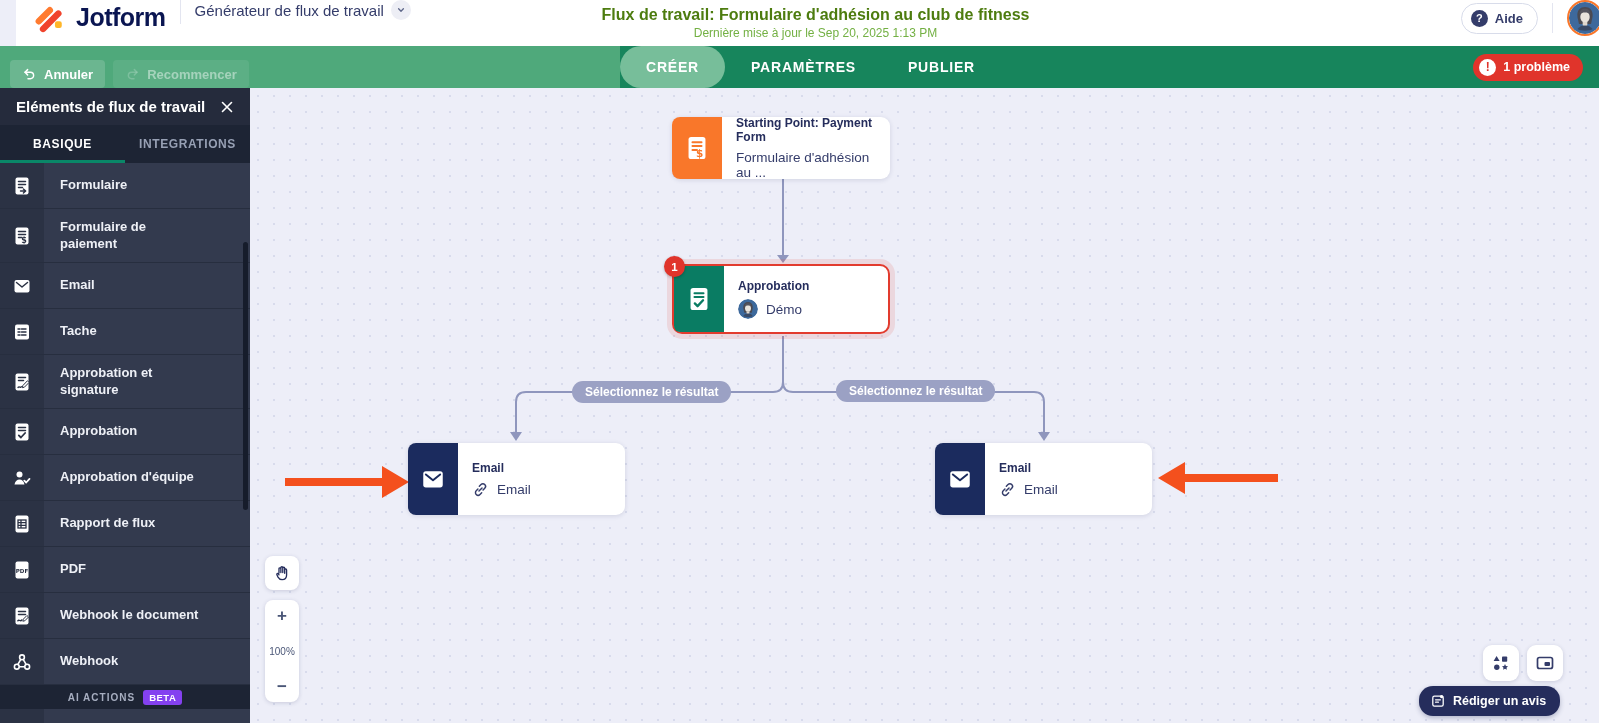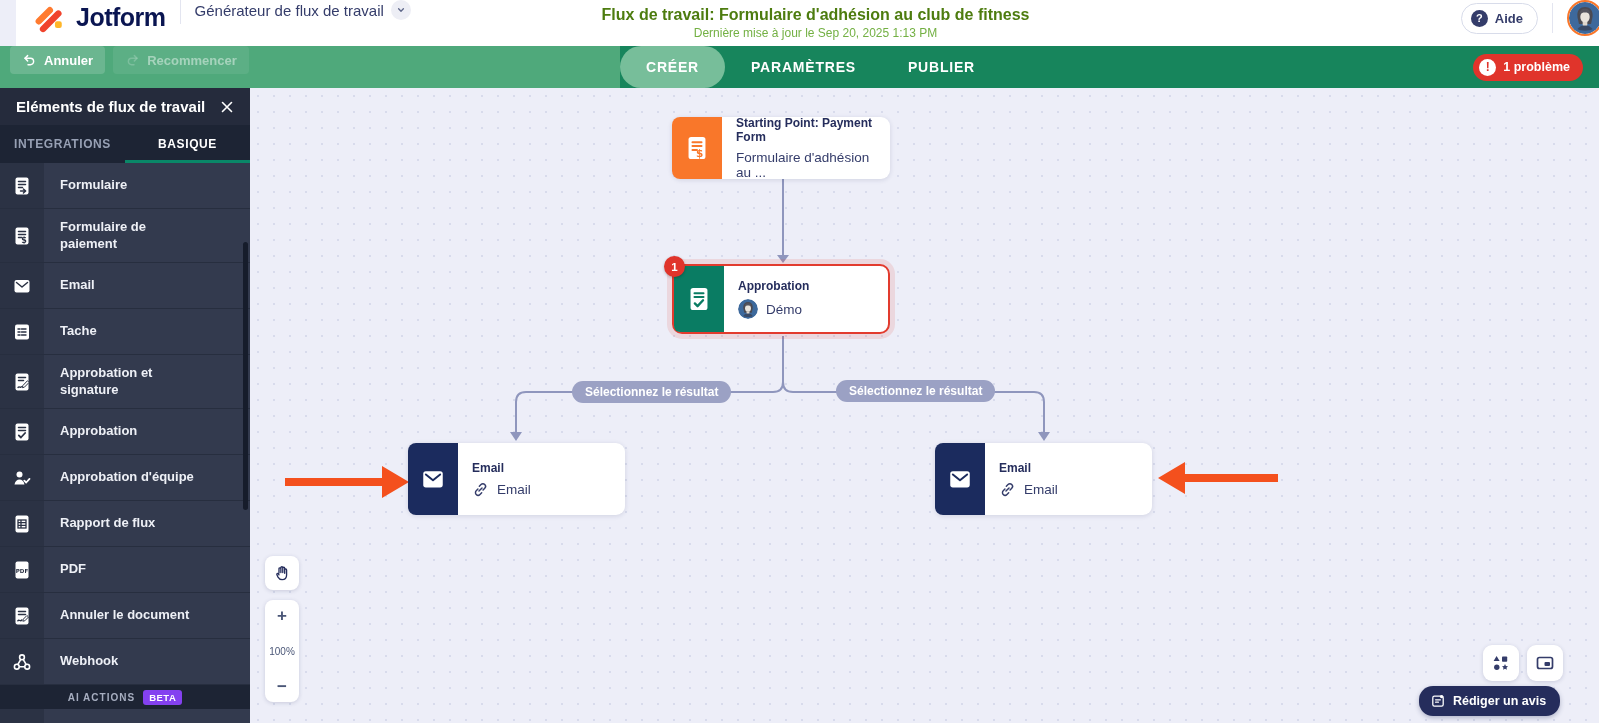--- a/index.html
+++ b/index.html
@@ -21,21 +21,21 @@
   .hdr-sub { font-size:12px; color:#73B043; margin-top:2px; }
   .hdr-right { margin-left:auto; display:flex; align-items:center; gap:14px; padding-right:12px; }
   .help-btn { display:flex; align-items:center; gap:7px; border:1px solid #D8DCEA; border-radius:17px; padding:6px 14px 6px 9px; background:#fff; font-size:13px; font-weight:bold; color:#343C6A; cursor:pointer; }
   .q-badge { width:17px; height:17px; border-radius:50%; background:#343C6A; color:#fff; font-size:11px; font-weight:bold; display:flex; align-items:center; justify-content:center; }
   .hdr-sep2 { width:1px; height:30px; background:#E3E5F0; }
   .avatar-ring { width:36px; height:36px; border-radius:50%; border:2px solid #F9772A; overflow:hidden; cursor:pointer; }
   .avatar-ring svg { width:100%; height:100%; display:block; }
 
   
   .toolbar { position:absolute; left:0; top:46px; width:100%; height:42px; background:#17855C; display:flex; align-items:stretch; z-index:25; }
-  .tb-left { width:620px; background:#4FA97B; display:flex; align-items:flex-start; gap:8px; padding-left:10px; flex:none; }
+  .tb-left { width:620px; background:#4FA97B; display:flex; align-items:flex-end; gap:8px; padding-left:10px; flex:none; }
   .tb-btn { display:flex; align-items:center; gap:7px; background:rgba(255,255,255,0.16); border:none; border-radius:4px; height:28px; padding:0 12px; color:#fff; font-size:13px; font-weight:bold; cursor:pointer; }
   .tb-btn .icn { width:15px; height:15px; }
   .tb-btn.disabled { background:rgba(255,255,255,0.08); color:rgba(255,255,255,0.45); }
   .tb-btn.disabled .icn { opacity:.45; }
   .tb-tabs { display:flex; align-items:stretch; }
   .tb-tab { display:flex; align-items:center; padding:0 26px; color:#fff; font-size:14px; font-weight:bold; letter-spacing:0.8px; cursor:pointer;border-radius:21px; }
   .tb-tab.active { background:#77BE9A; }
   .problem-badge { margin-left:auto; align-self:center; margin-right:16px; display:flex; align-items:center; gap:7px; background:#E0342B; border-radius:14px; height:27px; padding:0 13px 0 6px; color:#fff; font-size:12.5px; font-weight:bold; cursor:pointer; }
   .ex-badge { width:17px; height:17px; border-radius:50%; background:#fff; color:#E0342B; font-size:12px; font-weight:bold; display:flex; align-items:center; justify-content:center; }
 
@@ -187,22 +187,22 @@
   </div>
 
   <div class="sidebar">
     <div class="sb-head">
       <span class="sb-title">Eléments de flux de travail</span>
       <span class="sb-close"><svg viewBox="0 0 20 20" fill="none" stroke="currentColor" stroke-width="1.8" stroke-linecap="round">
             <path d="M5 5l10 10M15 5L5 15"></path>
           </svg></span>
     </div>
     <div class="sb-tabs">
+      <div class="sb-tab active">BASIQUE</div>
       <div class="sb-tab">INTEGRATIONS</div>
-      <div class="sb-tab active">BASIQUE</div>
     </div>
     <div class="sb-items">
       <div class="sb-item">
         <span class="sb-icn-cell">
             <span class="icn">
               <svg viewBox="0 0 20 20">
                 <rect x="3.5" y="1.5" width="13" height="17" rx="2" fill="currentColor"></rect>
                 <path d="M6.5 5.5h7M6.5 8.5h7M6.5 11.5h4" stroke="var(--bg,#2B3244)" stroke-width="1.5" stroke-linecap="round" fill="none"></path>
                 <path d="M8.5 15h5M11.4 12.9l2.3 2.1-2.3 2.1" stroke="var(--bg,#2B3244)" stroke-width="1.4" fill="none" stroke-linecap="round" stroke-linejoin="round"></path>
               </svg>
@@ -327,21 +327,21 @@
             <span class="icn">
               <svg viewBox="0 0 20 20">
                 <rect x="3.5" y="1.5" width="13" height="17" rx="2" fill="currentColor"></rect>
                 <path d="M6.5 5.5h7M6.5 8.5h7" stroke="var(--bg,#2B3244)" stroke-width="1.5" stroke-linecap="round" fill="none"></path>
                 <path d="M5.8 14.8c1.5-2 2.5 1.6 4-.9" fill="none" stroke="var(--bg,#2B3244)" stroke-width="1.4" stroke-linecap="round"></path>
                 <path d="M11.3 13.2l3.6-3.7 1.6 1.5-3.7 3.8-2 .4z" fill="currentColor" stroke="var(--bg,#2B3244)" stroke-width="1"></path>
               </svg>
             </span>
           </span>
         <span class="sb-label">
-            <span>Annuler le document</span>
+            <span>Webhook le document</span>
           </span>
       </div>
       <div class="sb-item">
         <span class="sb-icn-cell">
             <span class="icn">
               <svg viewBox="0 0 20 20" fill="none" stroke="currentColor" stroke-width="1.6">
                 <circle cx="10" cy="5.3" r="2.4"></circle>
                 <circle cx="4.8" cy="14.7" r="2.4"></circle>
                 <circle cx="15.2" cy="14.7" r="2.4"></circle>
                 <path d="M8.8 7.4L5.9 12.4M11.2 7.4l2.9 5M7.2 14.7h5.6"></path>

